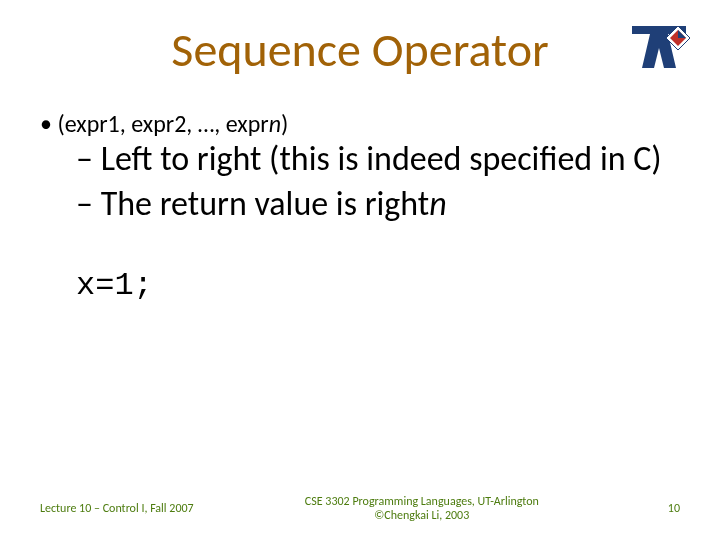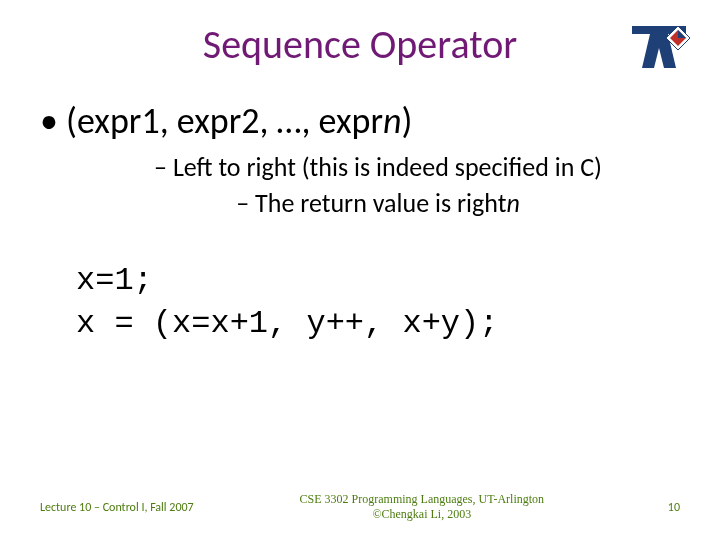--- a/index.html
+++ b/index.html
@@ -1,29 +1,29 @@
 <!DOCTYPE html>
 <html><head>
 <meta charset="utf-8">
 <style>
   * { margin: 0; padding: 0; box-sizing: border-box; }
   html, body { width: 720px; height: 540px; background: #fff; font-family: Calibri, Arial, sans-serif; color: #000; }
   .slide { position: relative; width: 720px; height: 540px; padding: 20px 40px 0 40px; }
   .title-row { display: flex; align-items: center; justify-content: center; position: relative; margin-bottom: 30px; }
-  .title { font-size: 40px; font-weight: 400; color: #701a75; text-align: center; flex: 1; }
+  .title { font-size: 48px; font-weight: 400; color: #a16207; text-align: center; flex: 1; }
   .logo { position: absolute; right: -10px; top: 0; width: 62px; height: 60px; }
-  .bullet1 { font-size: 36px; margin-left: 0; margin-bottom: 8px; }
+  .bullet1 { font-size: 24px; margin-left: 0; }
   .bullet1::before { content: "• "; }
   .i { font-style: italic; }
-  .bullet2 { font-size: 26px; margin-left: 36px; margin-bottom: 4px; text-align: center; }
+  .bullet2 { font-size: 34px; margin-left: 36px; margin-bottom: 4px; }
   .bullet2::before { content: "– "; }
   .code-block { font-family: "Courier New", monospace; font-size: 32px; margin: 40px 0 0 36px; line-height: 1.35; }
   .footer { position: absolute; bottom: 18px; left: 0; right: 0; display: flex; align-items: center; justify-content: space-between; padding: 0 40px; font-size: 12px; color: #4d7c0f; }
   .footer-left { text-align: left; }
-  .footer-center { text-align: center; flex: 1; font-family: Liberation Serif, serif; }
+  .footer-center { text-align: center; flex: 1; }
   .footer-right { text-align: right; width: 30px; }
 </style>
 </head>
 <body>
 
 <div class="slide">
 
   <div class="title-row">
     <div class="title">Sequence Operator</div>
     <div class="logo">
@@ -40,21 +40,20 @@
     <span>(expr1, expr2, …, expr</span><span class="i">n</span><span>)</span>
   </div>
 
   <div class="bullet2">Left to right (this is indeed specified in C)</div>
   <div class="bullet2">
     <span>The return value is right</span><span class="i">n</span>
   </div>
 
   <div class="code-block">
     <div>x=1;</div>
-    <div>x = (x=x+1, y++, x+y);</div>
   </div>
 
   <div class="footer">
     <div class="footer-left">Lecture 10 – Control I, Fall 2007</div>
     <div class="footer-center">
       <div>CSE 3302 Programming Languages, UT-Arlington</div>
       <div>©Chengkai Li, 2003</div>
     </div>
     <div class="footer-right">10</div>
   </div>

